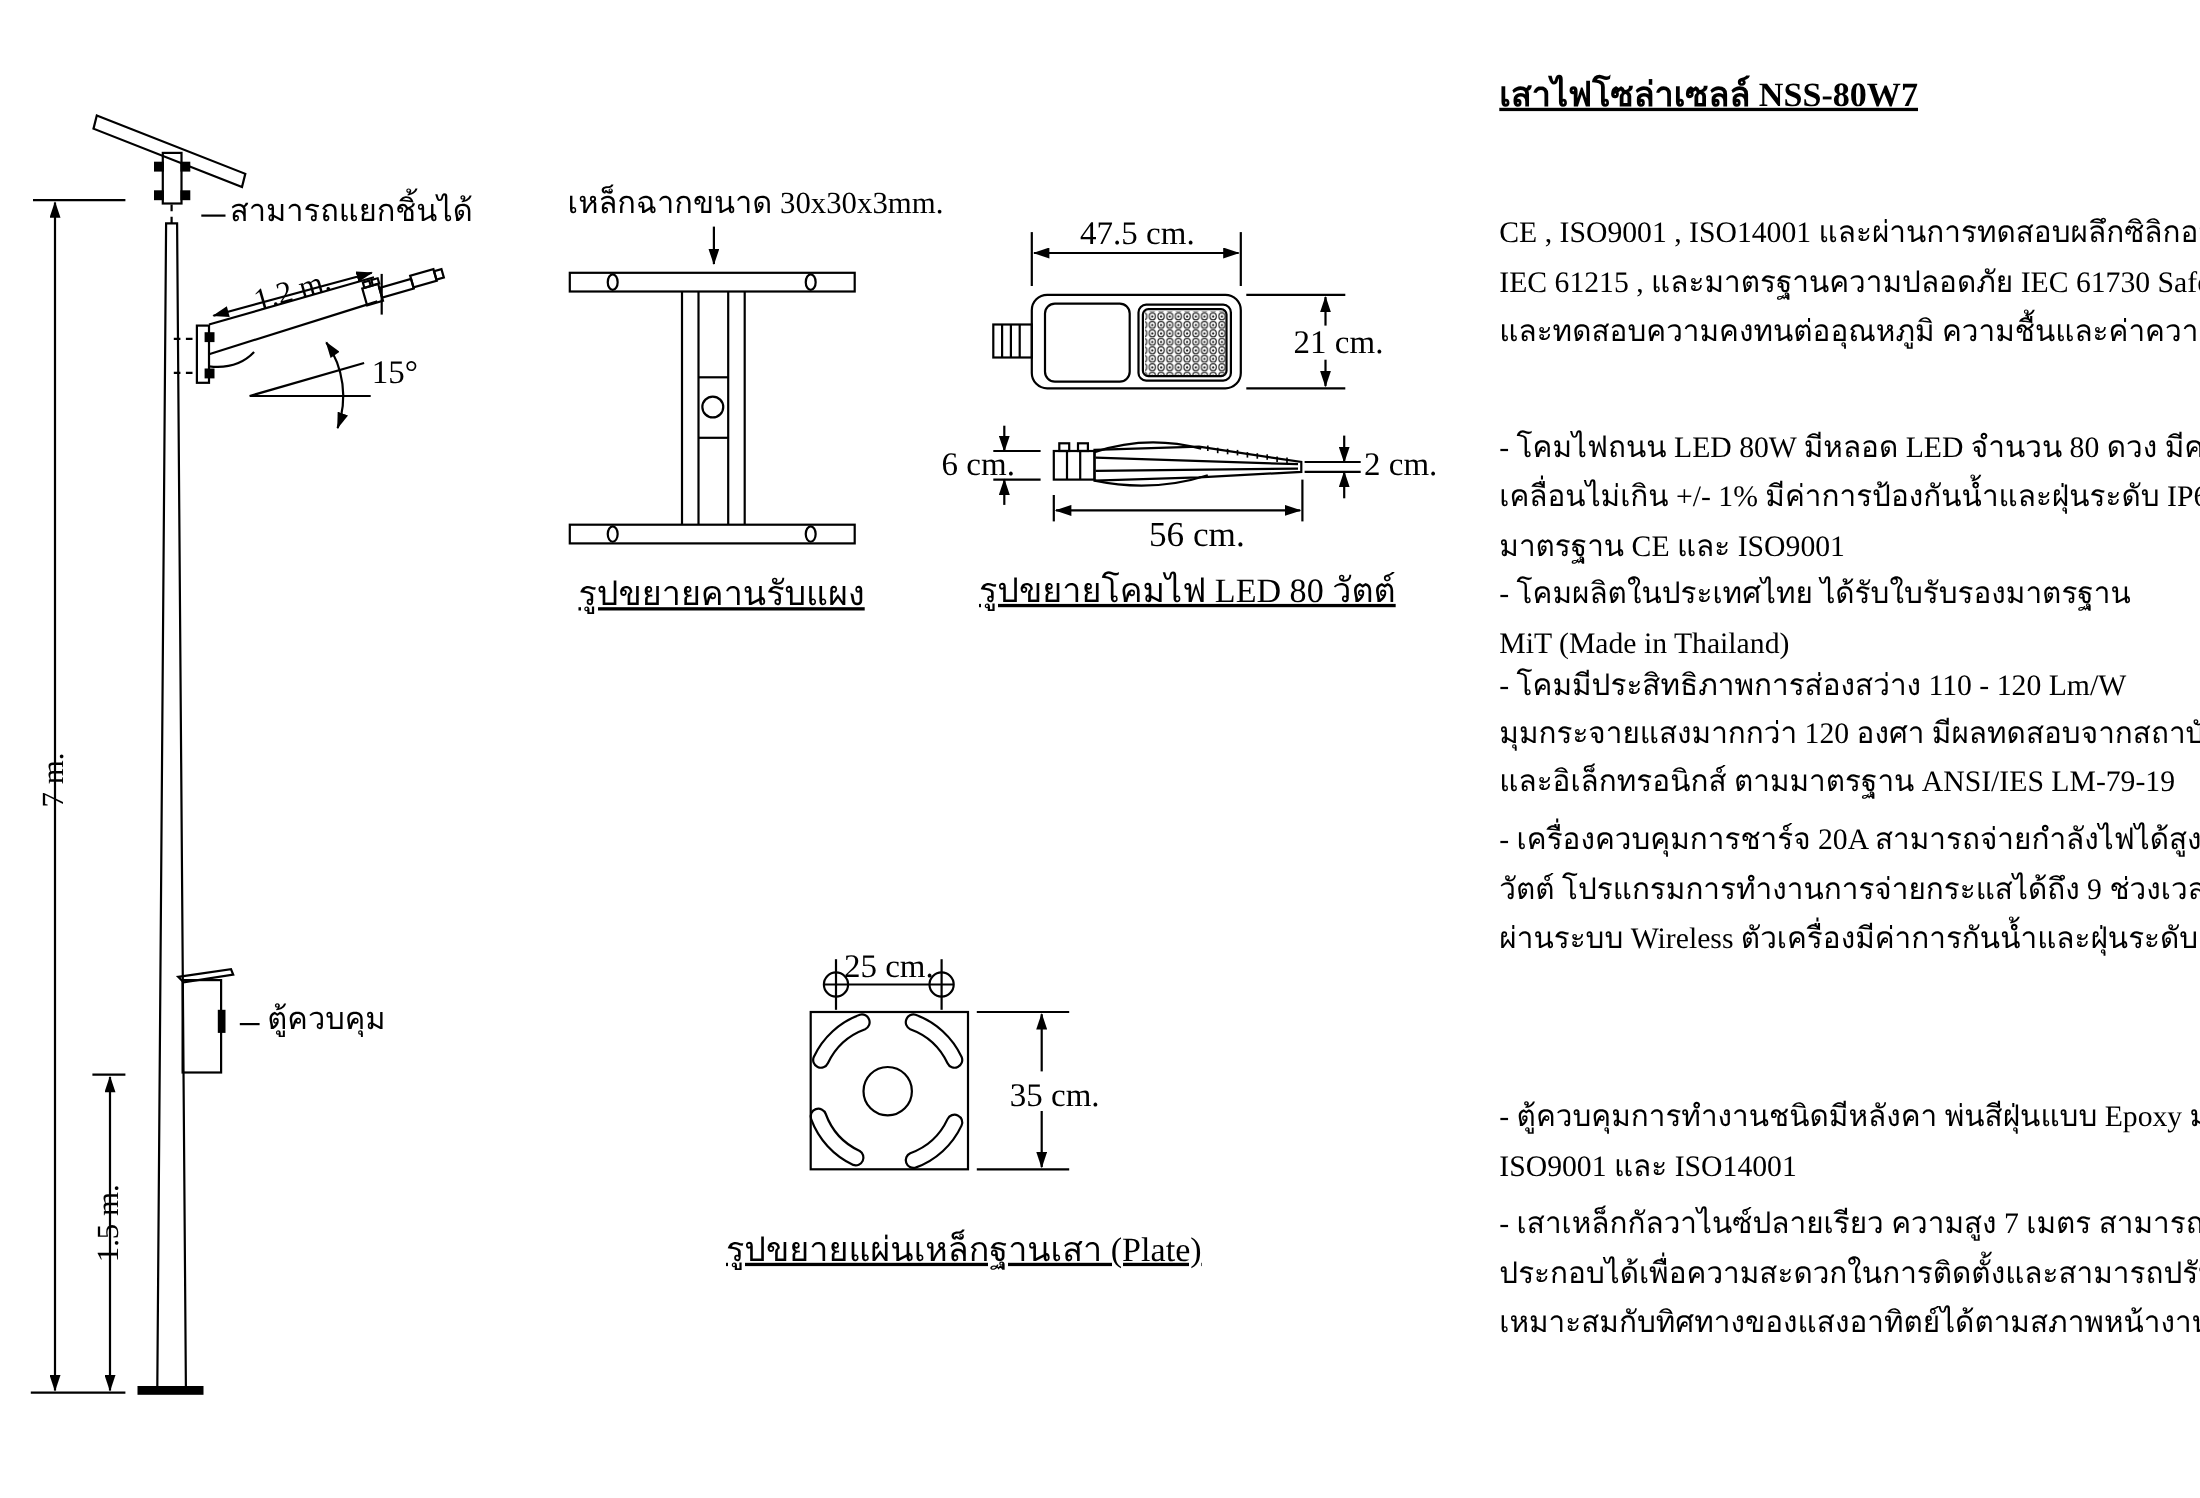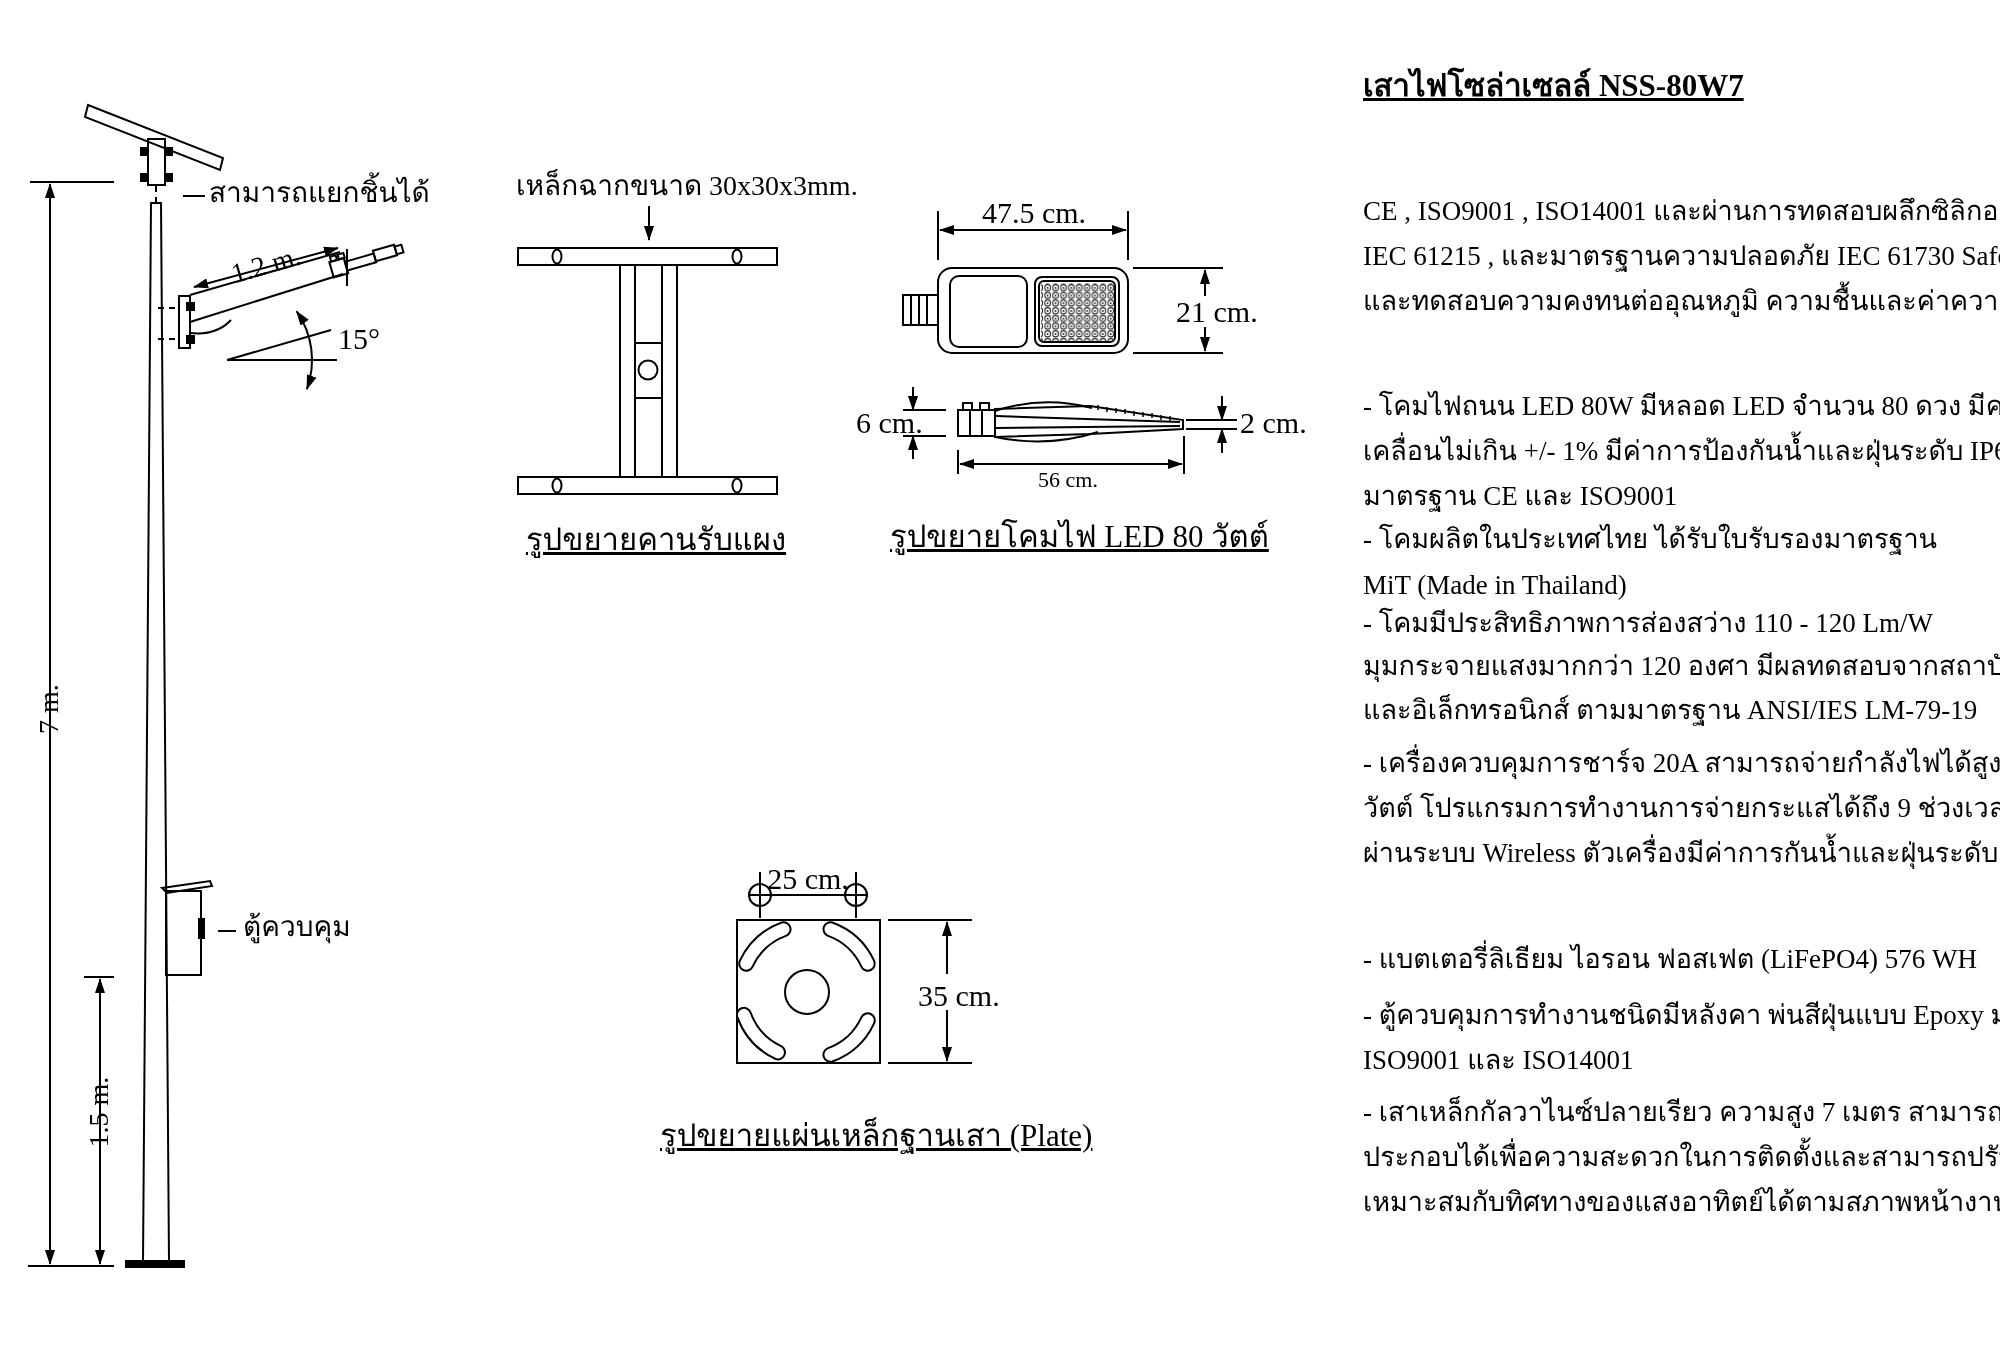--- a/index.html
+++ b/index.html
@@ -221,41 +221,40 @@
 <div class="lbl spec" style="top:436px">เคลื่อนไม่เกิน +/- 1% มีค่าการป้องกันน้ำและฝุ่นระดับ IP65 และมี</div>
 <div class="lbl spec" style="top:481px">มาตรฐาน CE และ ISO9001</div>
 <div class="lbl spec" style="top:524px">- โคมผลิตในประเทศไทย ได้รับใบรับรองมาตรฐาน</div>
 <div class="lbl spec" style="top:570px">MiT (Made in Thailand)</div>
 <div class="lbl spec" style="top:608px">- โคมมีประสิทธิภาพการส่องสว่าง 110 - 120 Lm/W</div>
 <div class="lbl spec" style="top:651px">มุมกระจายแสงมากกว่า 120 องศา มีผลทดสอบจากสถาบันไฟฟ้า</div>
 <div class="lbl spec" style="top:695px">และอิเล็กทรอนิกส์ ตามมาตรฐาน ANSI/IES LM-79-19</div>
 <div class="lbl spec" style="top:748px">- เครื่องควบคุมการชาร์จ 20A สามารถจ่ายกำลังไฟได้สูงสุด 120</div>
 <div class="lbl spec" style="top:793px">วัตต์ โปรแกรมการทำงานการจ่ายกระแสได้ถึง 9 ช่วงเวลา ตั้งค่า</div>
 <div class="lbl spec" style="top:838px">ผ่านระบบ Wireless ตัวเครื่องมีค่าการกันน้ำและฝุ่นระดับ IP67 มี</div>
-<div class="lbl spec" style="top:944px">- แบตเตอรี่ลิเธียม ไอรอน ฟอสเฟต (LiFePO4) 576 WH</div>
 <div class="lbl spec" style="top:1000px">- ตู้ควบคุมการทำงานชนิดมีหลังคา พ่นสีฝุ่นแบบ Epoxy มาตรฐาน</div>
 <div class="lbl spec" style="top:1045px">ISO9001 และ ISO14001</div>
 <div class="lbl spec" style="top:1097px">- เสาเหล็กกัลวาไนซ์ปลายเรียว ความสูง 7 เมตร สามารถถอด</div>
 <div class="lbl spec" style="top:1142px">ประกอบได้เพื่อความสะดวกในการติดตั้งและสามารถปรับหมุนให้</div>
 <div class="lbl spec" style="top:1187px">เหมาะสมกับทิศทางของแสงอาทิตย์ได้ตามสภาพหน้างาน</div>
 
 <div class="lbl rotv ctr" style="left:9px;top:693px;width:80px;font-size:28px">7 m.</div>
 <div class="lbl rotv ctr" style="left:59px;top:1096px;width:80px;font-size:28px">1.5 m.</div>
 <div class="lbl" style="left:209px;top:177px;font-size:28px">สามารถแยกชิ้นได้</div>
 <div class="lbl rot16 ctr" style="left:230px;top:249px;width:72px;font-size:28px">1.2 m.</div>
 <div class="lbl" style="left:338px;top:322px;font-size:30px">15°</div>
 <div class="lbl" style="left:243px;top:911px;font-size:28px">ตู้ควบคุม</div>
 
 <div class="lbl ctr" style="left:516px;top:170px;width:296px;font-size:28px">เหล็กฉากขนาด 30x30x3mm.</div>
 <div class="lbl ctr und" style="left:508px;top:522px;width:296px;font-size:31px">รูปขยายคานรับแผง</div>
 
 <div class="lbl ctr" style="left:938px;top:196px;width:192px;font-size:30px">47.5 cm.</div>
 <div class="lbl" style="left:1176px;top:295px;font-size:30px">21 cm.</div>
 <div class="lbl" style="left:856px;top:406px;font-size:30px">6 cm.</div>
 <div class="lbl" style="left:1240px;top:406px;font-size:30px">2 cm.</div>
-<div class="lbl ctr" style="left:968px;top:467px;width:200px;font-size:22px">56 cm.</div>
+<div class="lbl ctr" style="left:988px;top:467px;width:200px;font-size:32px">56 cm.</div>
 <div class="lbl ctr und" style="left:890px;top:519px;width:350px;font-size:31px">รูปขยายโคมไฟ LED 80 วัตต์</div>
 
 <div class="lbl ctr" style="left:740px;top:862px;width:136px;font-size:30px">25 cm.</div>
 <div class="lbl" style="left:918px;top:979px;font-size:30px">35 cm.</div>
 <div class="lbl ctr und" style="left:660px;top:1118px;width:350px;font-size:31px">รูปขยายแผ่นเหล็กฐานเสา (Plate)</div>
 
 </div>
 
 </body></html>

